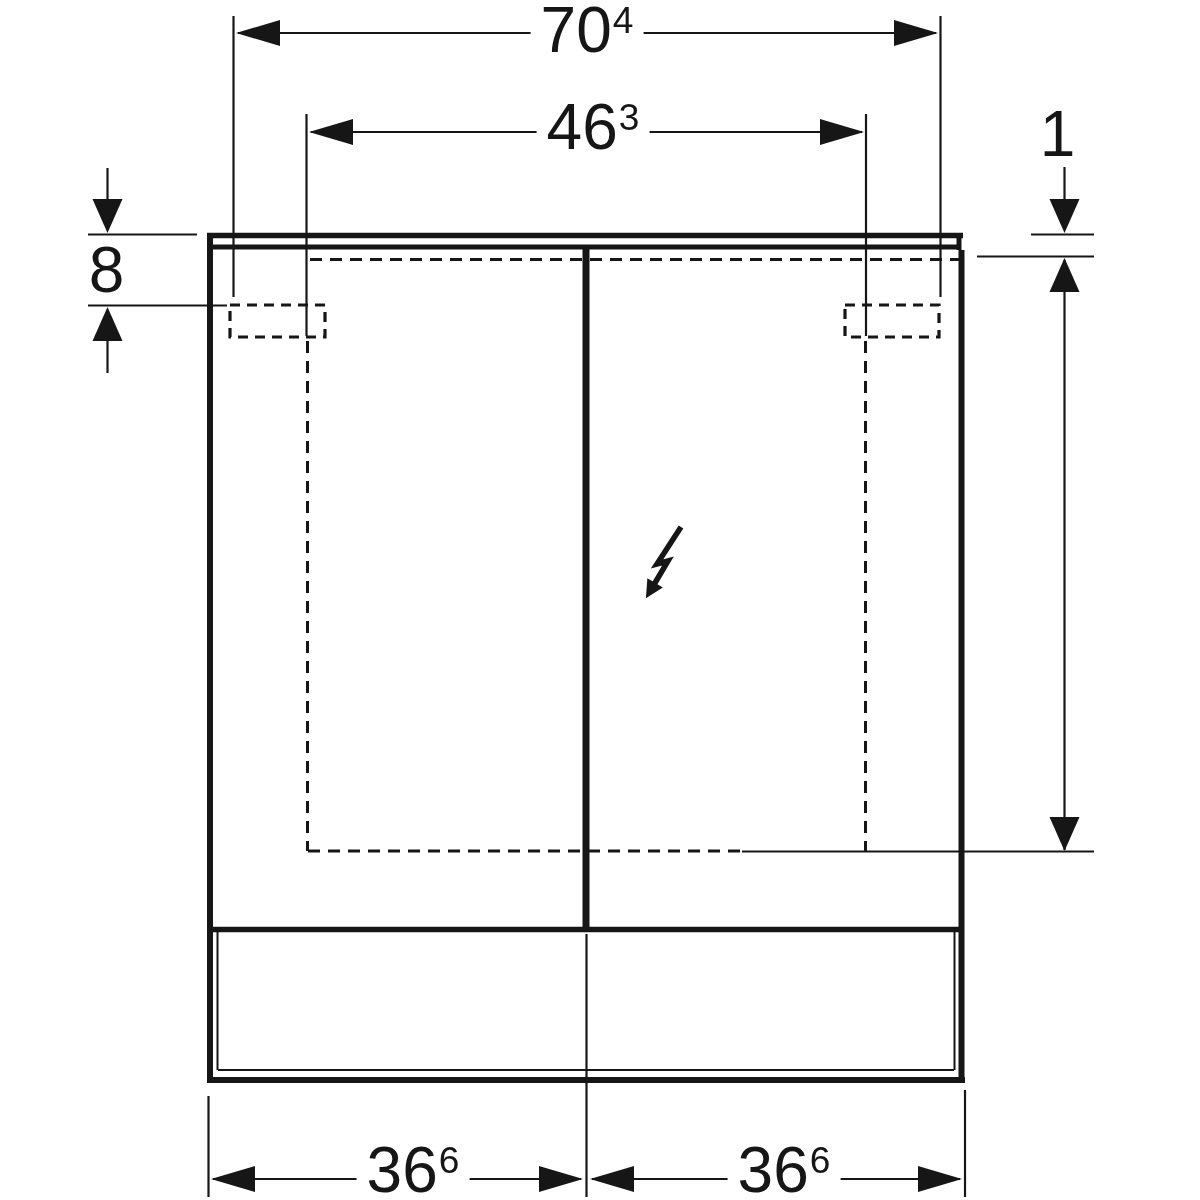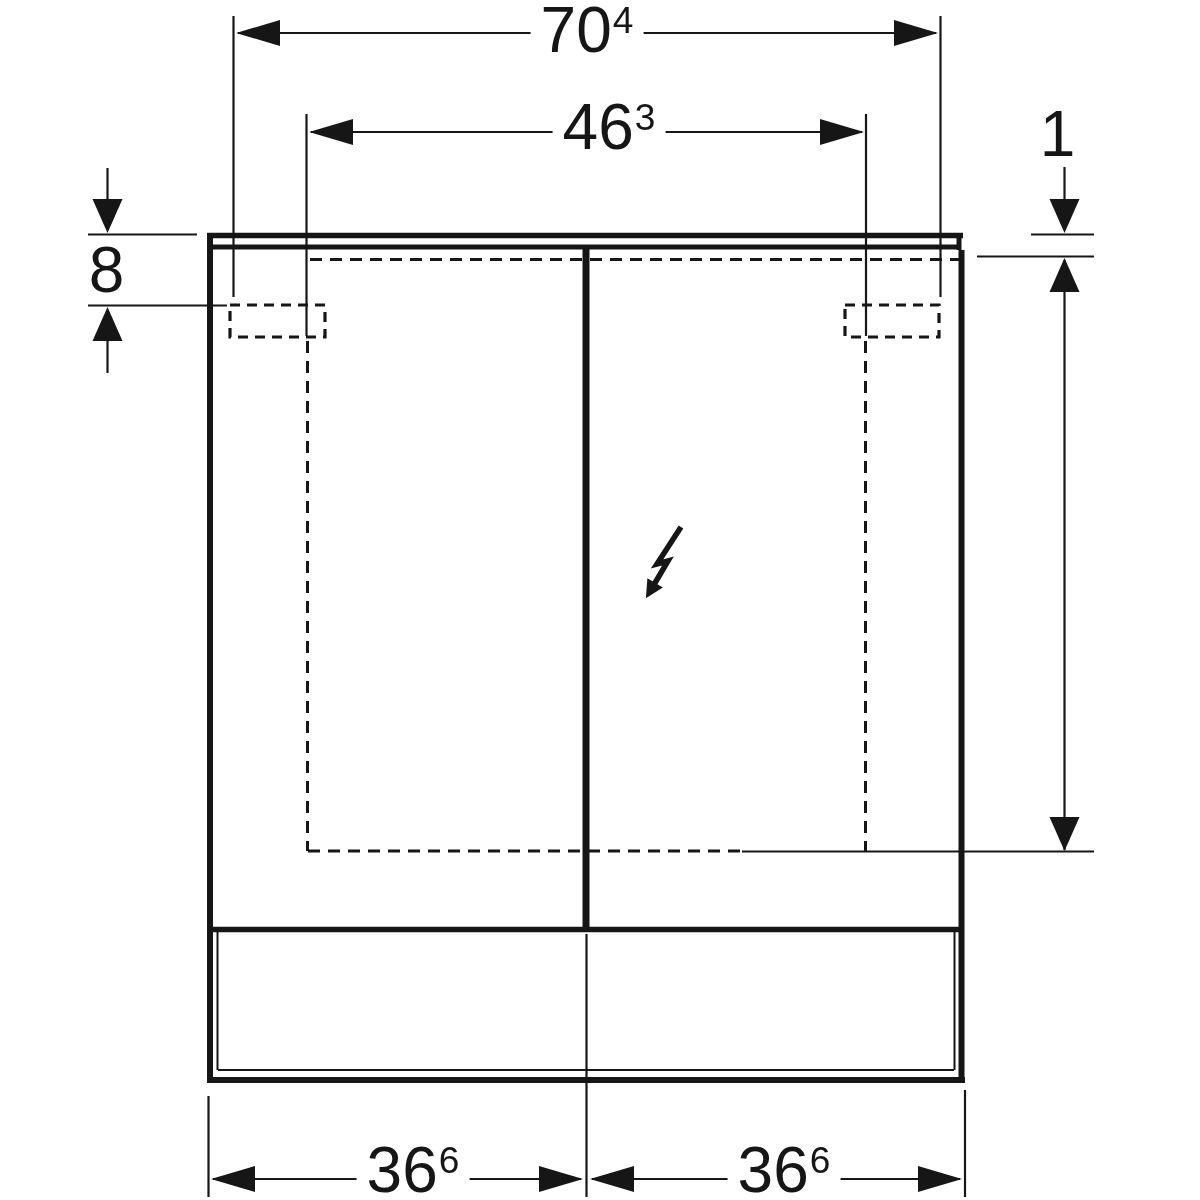--- a/index.html
+++ b/index.html
@@ -105,21 +105,21 @@
     </g>
 
     <g>
       <path d="M 681 527 L 657 564 L 668 561 L 652 588" stroke-width="5.5"></path>
       <polygon fill="#161616" stroke="none" points="645.9,598.3 662.8,587.4 647.4,578.2"></polygon>
     </g>
   </svg>
 
   <div class="dim-label" style="left:587px; top:30px;"><span>70</span><sup class="exp">4</sup></div>
 
-  <div class="dim-label" style="left:609px; top:127px;"><span>46</span><sup class="exp">3</sup></div>
+  <div class="dim-label" style="left:593px; top:127px;"><span>46</span><sup class="exp">3</sup></div>
 
   <div class="dim-label" style="left:1058px; top:134px;"><span>1</span><sup class="exp"></sup></div>
 
   <div class="dim-label" style="left:107px; top:270px;"><span>8</span><sup class="exp"></sup></div>
 
 
   <div class="dim-label" style="left:413px; top:1170px;"><span>36</span><sup class="exp">6</sup></div>
 
   <div class="dim-label" style="left:784px; top:1170px;"><span>36</span><sup class="exp">6</sup></div>
 

